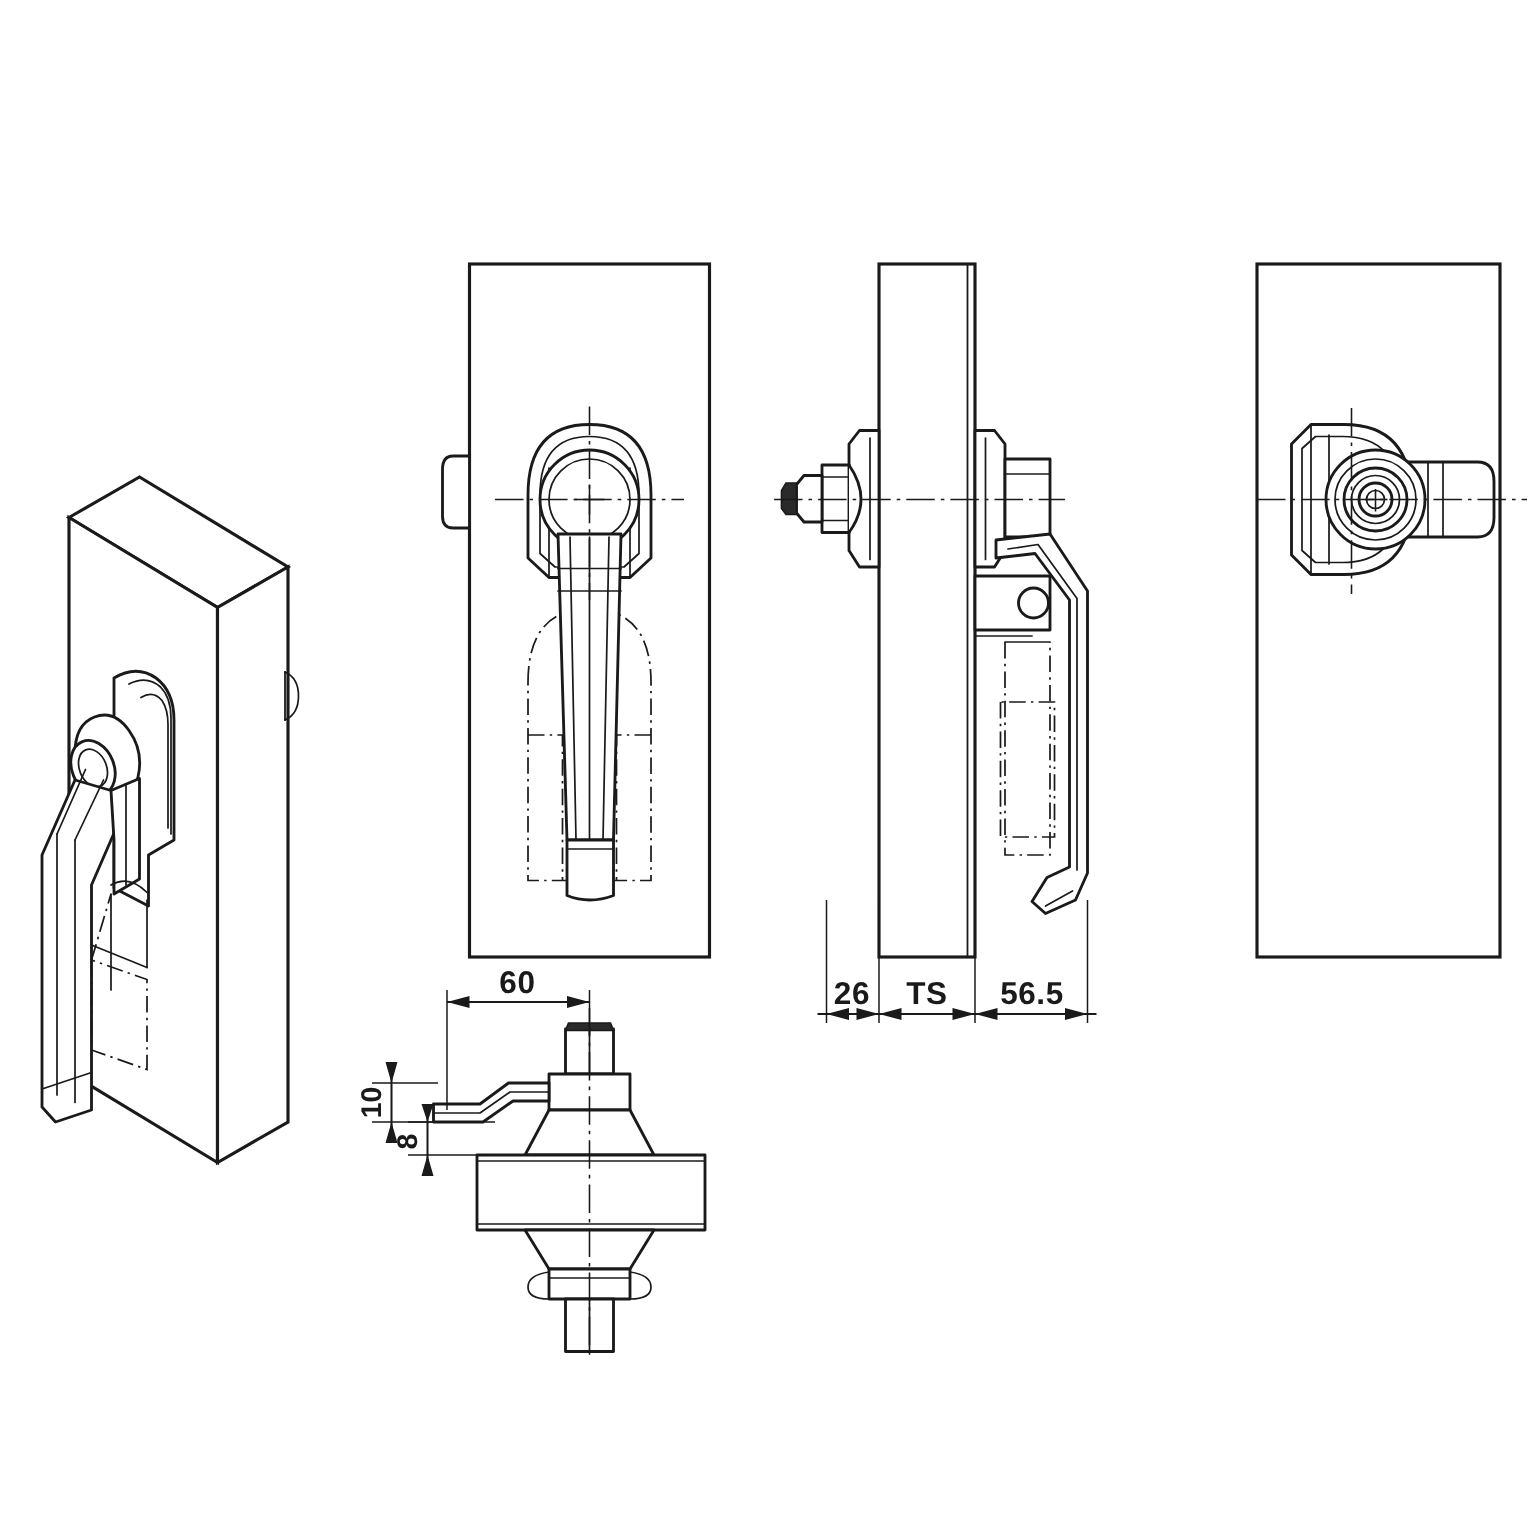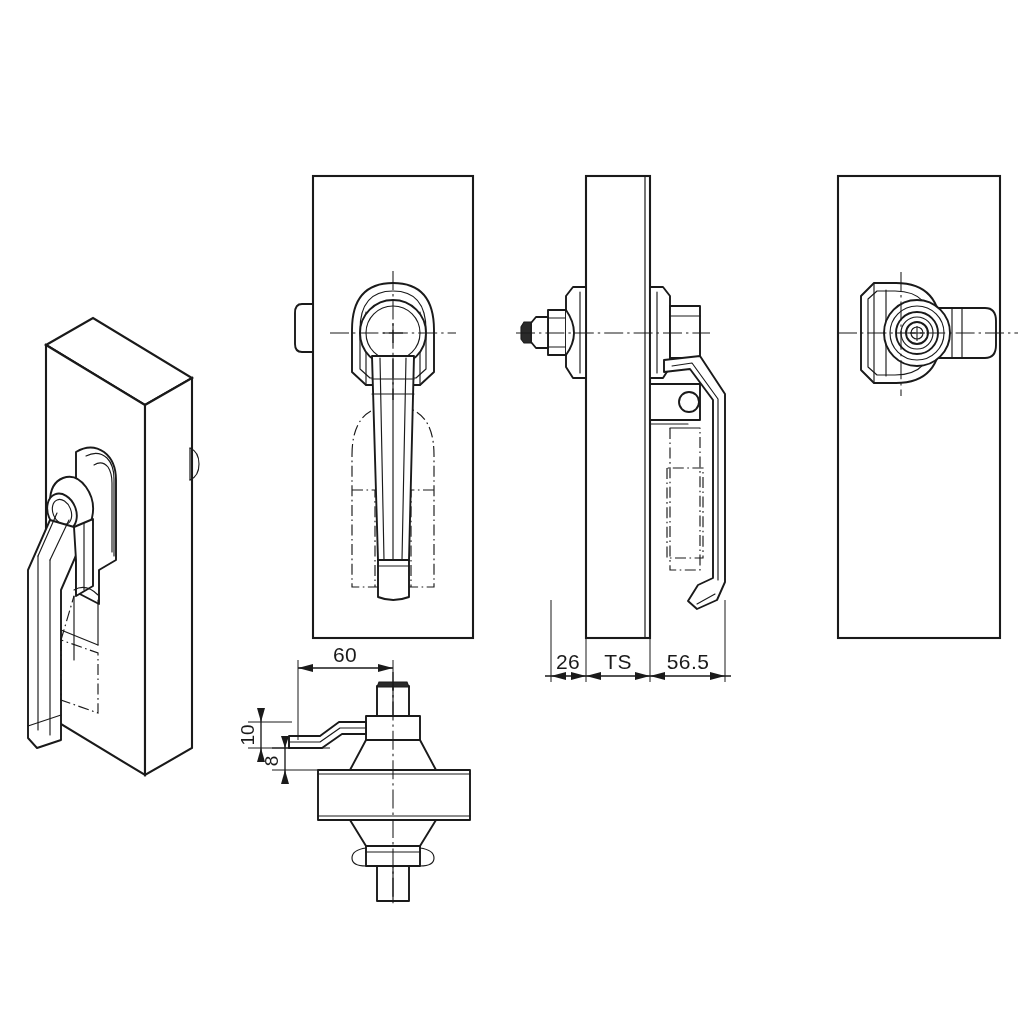--- a/index.html
+++ b/index.html
@@ -13,20 +13,21 @@
     height: 1024px;
     position: relative;
     overflow: hidden;
     font-family: "Liberation Sans", sans-serif;
   }
   #drawing-root {
     position: absolute;
     left: 0; top: 0;
     width: 1024px;
     height: 876px;
+    font-weight: bold;
   }
   svg.cad { display: block; }
   .panel-face { fill: #ffffff; stroke: #1a1a1a; stroke-width: 2.1; }
   .part { fill: #ffffff; stroke: #1a1a1a; stroke-width: 1.9; stroke-linejoin: round; stroke-linecap: round; }
   .part-thin { fill: none; stroke: #1a1a1a; stroke-width: 1.15; stroke-linejoin: round; stroke-linecap: round; }
   .edge { fill: none; stroke: #1a1a1a; stroke-width: 1.2; stroke-linecap: round; }
   .hidden-line {
     fill: none;
     stroke: #1a1a1a;
     stroke-width: 1.15;

